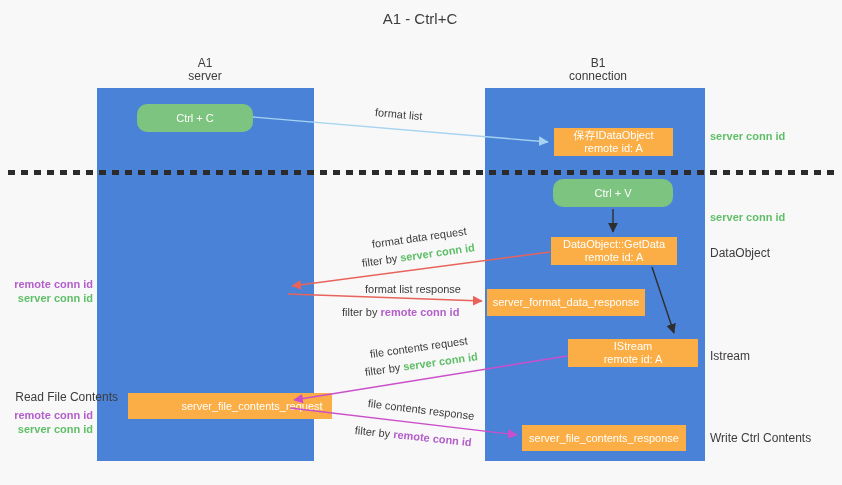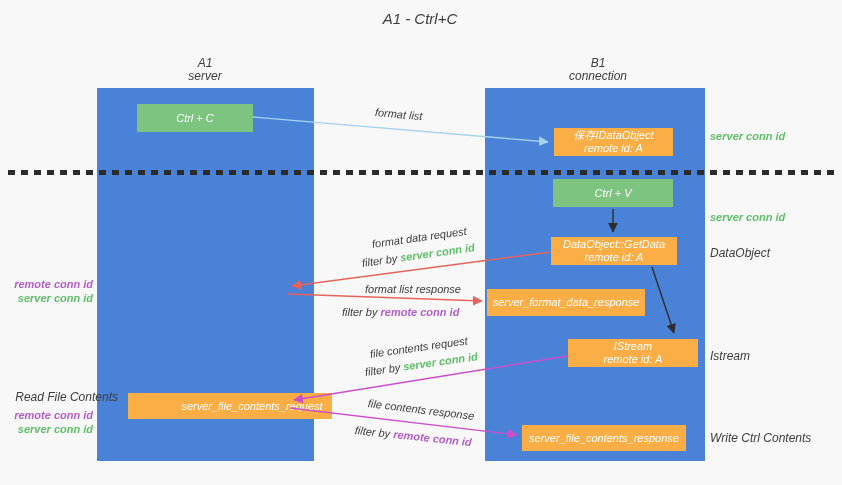--- a/index.html
+++ b/index.html
@@ -3,37 +3,37 @@
 <meta charset="utf-8">
 <style>
   :root{
     --bg:#f8f8f8; --lane-blue:#4a82d7; --green-box:#7cc47f; --orange-box:#fbae45;
     --green-text:#5fbf68; --purple-text:#b35ecb; --red-arrow:#e8635c;
     --magenta-arrow:#cb4fcb; --lightblue-arrow:#a5d3f1; --dark-text:#3c3c3c;
     --black-arrow:#2e2e2e; --dotted-line:#2b2b2b;
   }
   html,body{margin:0;padding:0;}
   body{font-family:"Liberation Sans",sans-serif;background:var(--bg);}
-  .canvas{position:relative;width:842px;height:485px;background:var(--bg);overflow:hidden;font-style:italic;}
+  .canvas{position:relative;width:842px;height:485px;background:var(--bg);overflow:hidden;}
 
   .title{position:absolute;left:320px;top:8px;width:200px;text-align:center;
     font-size:15px;line-height:21px;color:var(--dark-text);}
   .lane-header{position:absolute;width:120px;text-align:center;font-size:12px;
     line-height:13px;color:var(--dark-text);}
   .lh-left{left:145px;top:57px;} .lh-right{left:538px;top:57px;}
 
   .lane{position:absolute;top:88px;height:373px;background:var(--lane-blue);z-index:1;}
   .lane-left{left:97px;width:217px;} .lane-right{left:485px;width:220px;}
 
   .dotted{position:absolute;left:8px;top:170px;width:826px;height:5px;z-index:2;
     background:repeating-linear-gradient(to right,var(--dotted-line) 0 7px,transparent 7px 13px);}
 
   .node{position:absolute;z-index:3;color:#fff;font-size:11px;line-height:13px;
     display:flex;flex-direction:column;align-items:center;justify-content:center;text-align:center;}
-  .green{background:var(--green-box);} .orange{background:var(--orange-box);}
+  .green{background:var(--green-box);border-radius:10px;} .orange{background:var(--orange-box);}
   .n-ctrlc{left:137px;top:104px;width:116px;height:28px;}
   .n-ctrlv{left:553px;top:179px;width:120px;height:28px;}
   .n-save{left:554px;top:128px;width:119px;height:28px;}
   .n-getdata{left:551px;top:237px;width:126px;height:28px;}
   .n-istream{left:568px;top:339px;width:130px;height:28px;}
   .n-freq{left:130px;top:276px;width:157px;height:27px;}
   .n-fresp{left:487px;top:289px;width:158px;height:27px;}
   .n-cfreq{left:128px;top:393px;width:160px;height:26px;padding-left:44px;}
   .n-cfresp{left:522px;top:425px;width:164px;height:26px;align-items:center;}
 

